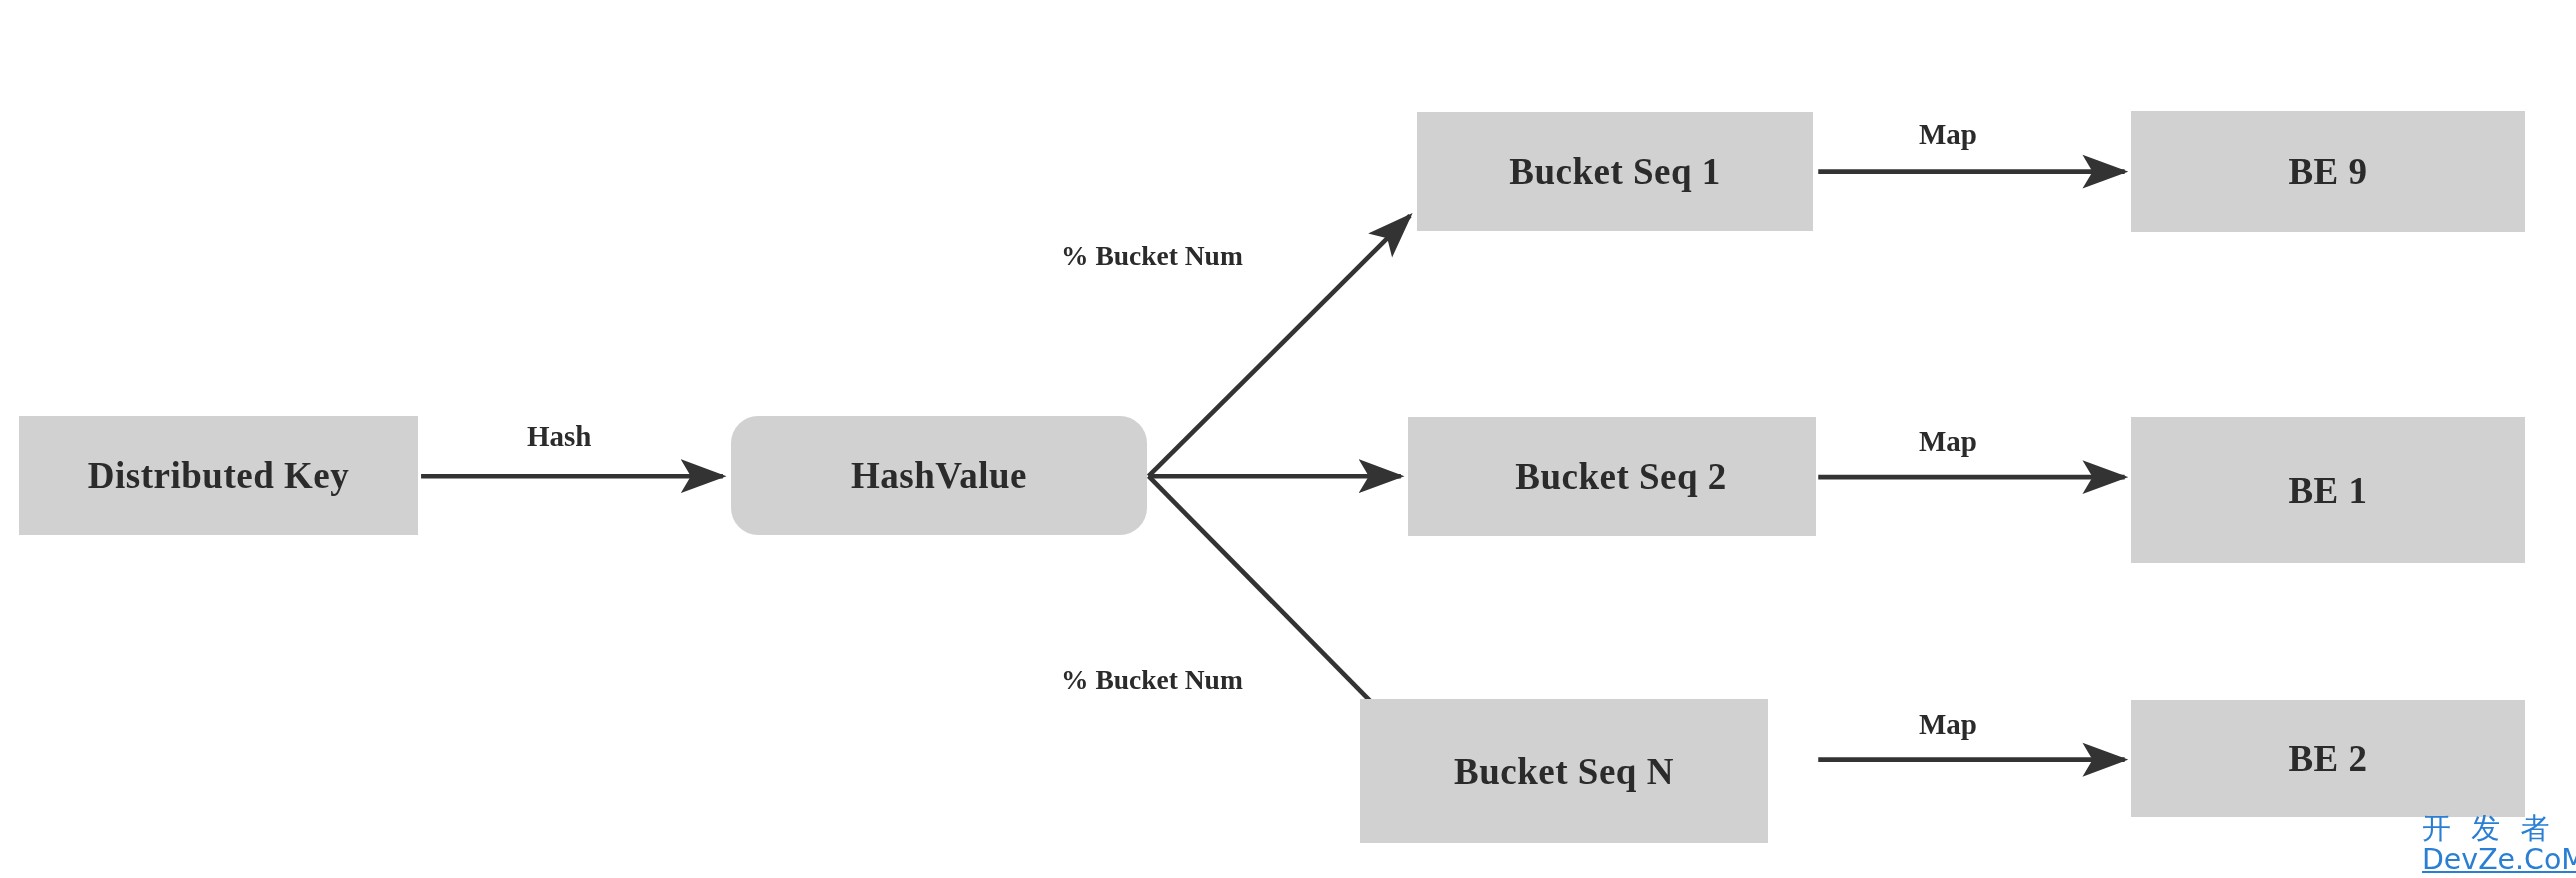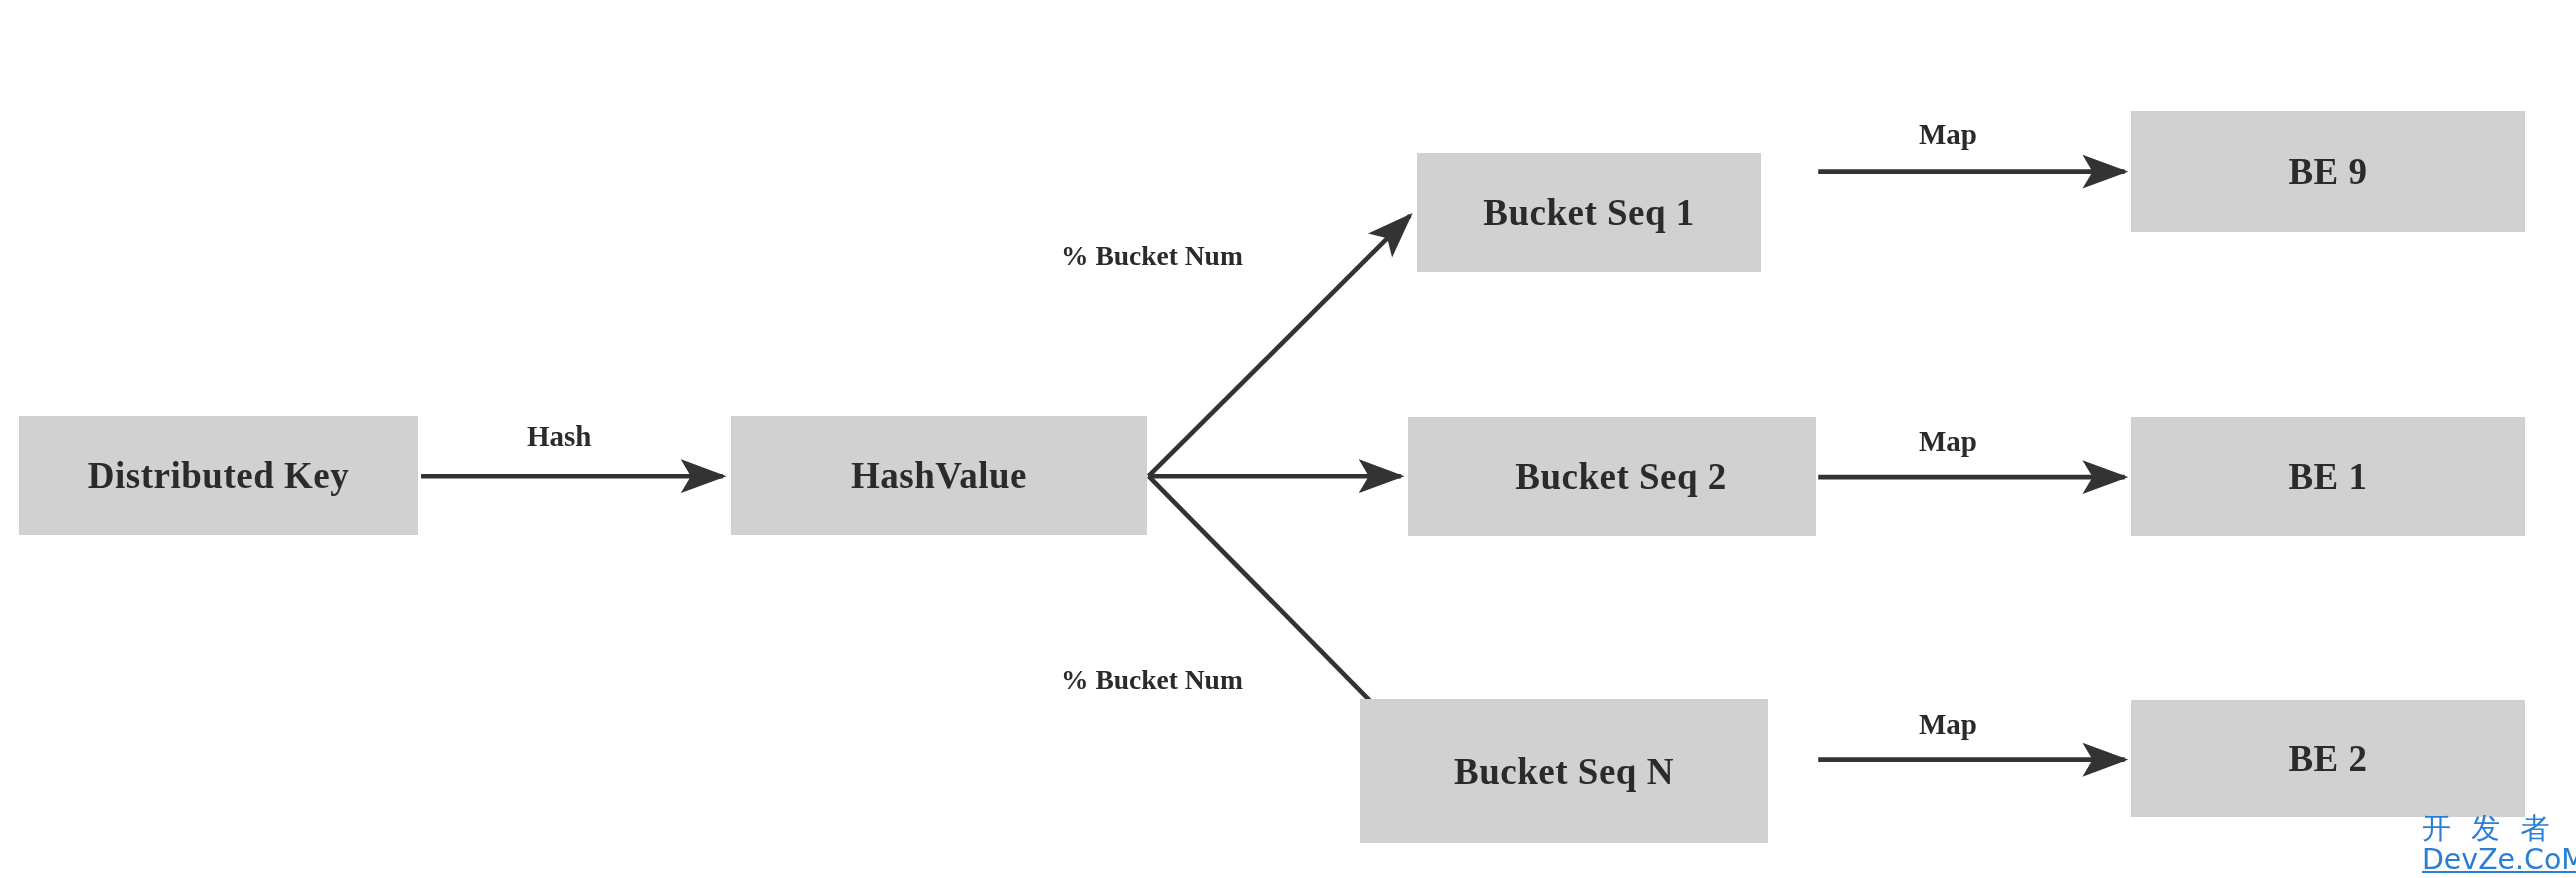--- a/index.html
+++ b/index.html
@@ -45,26 +45,26 @@
   .edge-label {
     position: absolute;
     color: #2b2b2b;
     font-weight: bold;
     font-family: "Liberation Serif", "DejaVu Serif", serif;
     white-space: nowrap;
     line-height: 1;
   }
   
   #node-distributed-key { left: 19px;   top: 416px; width: 399px; height: 119px; font-size: 37px; align-items: center; }
-  #node-hash-value      { left: 731px;  top: 416px; width: 416px; height: 119px; font-size: 37px; }
-  #node-bucket-seq-1    { left: 1417px; top: 112px; width: 344px; height: 119px; font-size: 37px; margin-top: 41px; }
+  #node-hash-value      { left: 731px;  top: 416px; width: 416px; height: 119px; font-size: 37px; border-radius: 27px; }
+  #node-bucket-seq-1    { left: 1417px; top: 112px; width: 396px; height: 119px; font-size: 37px; }
   #node-bucket-seq-2    { left: 1408px; top: 417px; width: 408px; height: 119px; font-size: 37px; padding-left: 18px; }
   #node-bucket-seq-n    { left: 1360px; top: 699px; width: 408px; height: 144px; font-size: 37px; }
   #node-be-3            { left: 2131px; top: 111px; width: 394px; height: 121px; font-size: 37px; }
-  #node-be-1            { left: 2131px; top: 417px; width: 394px; height: 119px; font-size: 37px; }
+  #node-be-1            { left: 2131px; top: 417px; width: 394px; height: 146px; font-size: 37px; }
   #node-be-2            { left: 2131px; top: 700px; width: 394px; height: 117px; font-size: 37px; }
   
   #label-hash            { left: 527px;  top: 422px; font-size: 29px; }
   #label-bucket-num-top  { left: 1061px; top: 242px; font-size: 27.5px; }
   #label-bucket-num-bot  { left: 1061px; top: 666px; font-size: 27.5px; }
   #label-map-1           { left: 1919px; top: 120px; font-size: 29px; }
   #label-map-2           { left: 1919px; top: 427px; font-size: 29px; }
   #label-map-3           { left: 1919px; top: 710px; font-size: 29px; }
   
   #watermark {

